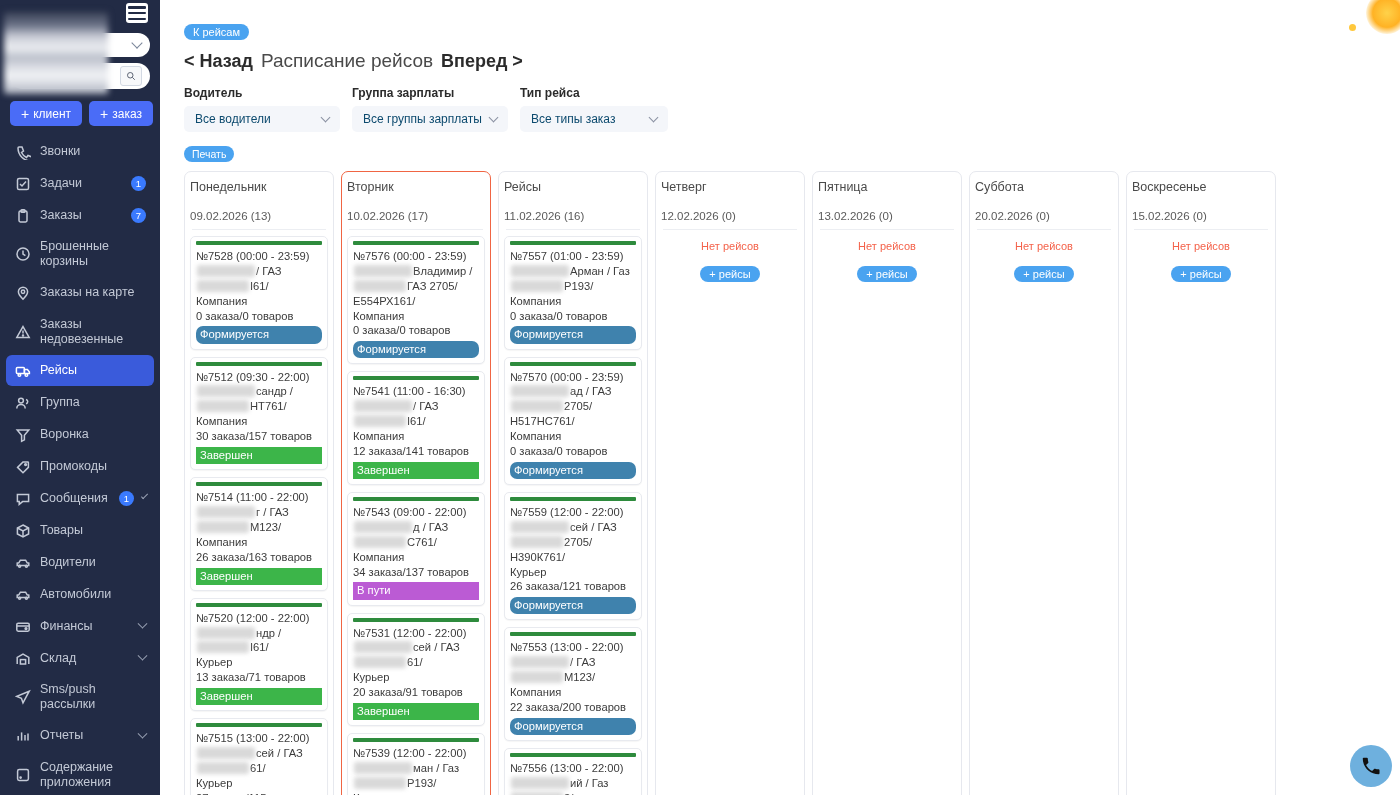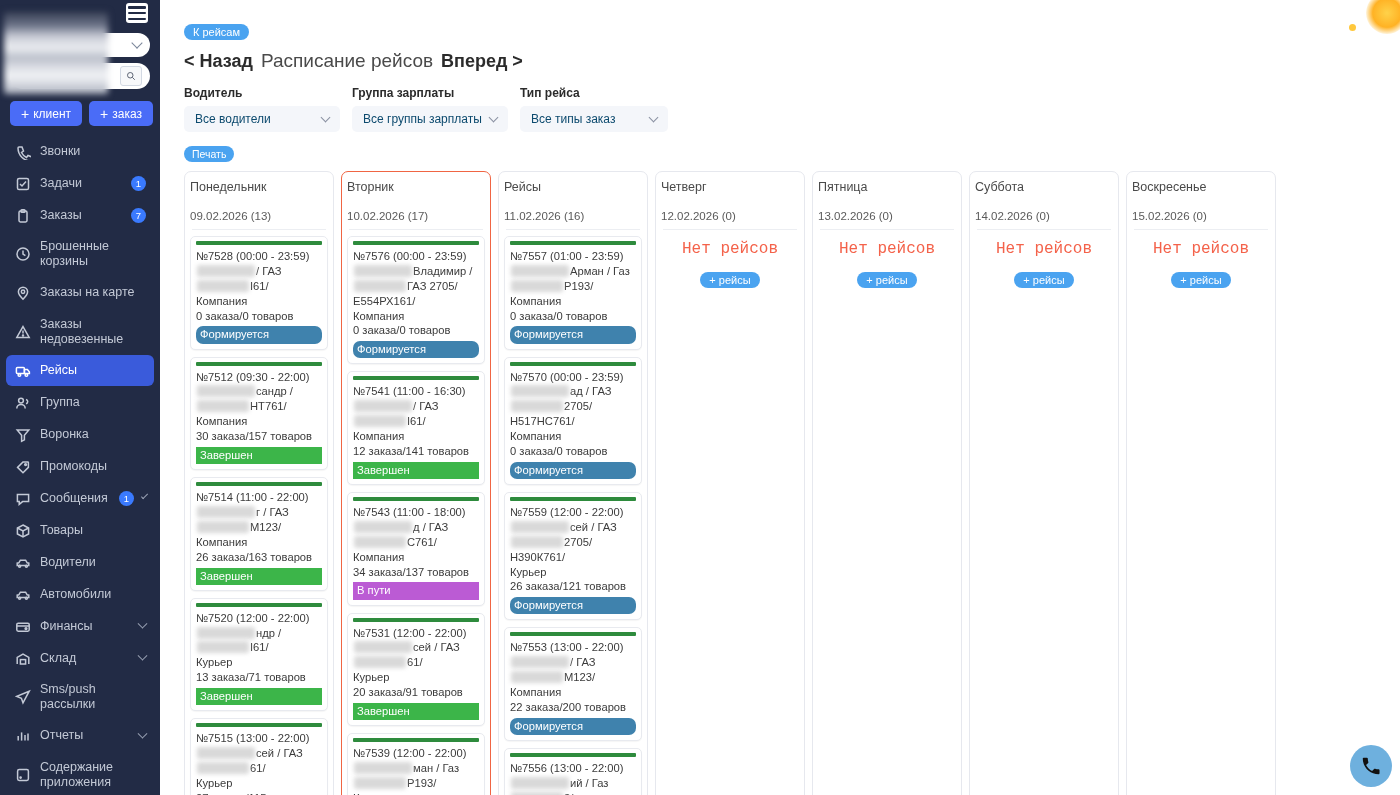--- a/index.html
+++ b/index.html
@@ -144,21 +144,21 @@
     padding: 8px 5px 5px 5px;
     overflow: hidden;
     position: relative;
   }
   .day-col.selected { border: 1.6px solid #f06543; }
   .day-head { text-align: left; padding-bottom: 7px; }
   .day-name { font-size: 12.5px; color: #4a4a4a; }
   .day-date { font-size: 11.5px; color: #5a5a5a; margin-top: 16px; }
   .day-sep { height: 1px; background: #eceef2; margin: 0 2px 6px 2px; }
 
-  .empty-msg { text-align: center; font-size: 16px; color: #f4624a; margin: 10px 0 12px; font-family: Liberation Mono, monospace; }
+  .empty-msg { text-align: center; font-size: 11px; color: #f4624a; margin: 10px 0 12px; }
   .empty-btn-wrap { text-align: center; }
 
   .trip-card {
     border: 1px solid #e8eaef; border-radius: 5px;
     background: #fff; margin-bottom: 7px;
     padding: 4px 5px 5px 5px;
     box-shadow: 0 1px 1px rgba(0,0,0,0.04);
   }
   .trip-bar { height: 4px; background: #2e8b3d; border-radius: 1px; margin-bottom: 4px; }
   .trip-line { font-size: 11.2px; color: #3b3b3b; line-height: 1.33; }
@@ -531,21 +531,21 @@
             <div class="trip-bar"></div>
             <div class="trip-line">№7541 (11:00 - 16:30)</div>
             <div class="trip-line"><span class="blurbox" style="width:58px"></span><span>/ ГАЗ</span></div>
             <div class="trip-line"><span class="blurbox" style="width:52px"></span><span>I61/</span></div>
             <div class="trip-line">Компания</div>
             <div class="trip-line">12 заказа/141 товаров</div>
             <span class="trip-status st-done">Завершен</span>
           </div>
           <div class="trip-card">
             <div class="trip-bar"></div>
-            <div class="trip-line">№7543 (11:00 - 18:00)</div>
+            <div class="trip-line">№7543 (09:00 - 22:00)</div>
             <div class="trip-line"><span class="blurbox" style="width:58px"></span><span>д / ГАЗ</span></div>
             <div class="trip-line"><span class="blurbox" style="width:52px"></span><span>С761/</span></div>
             <div class="trip-line">Компания</div>
             <div class="trip-line">34 заказа/137 товаров</div>
             <span class="trip-status st-way">В пути</span>
           </div>
           <div class="trip-card">
             <div class="trip-bar"></div>
             <div class="trip-line">№7531 (12:00 - 22:00)</div>
             <div class="trip-line"><span class="blurbox" style="width:58px"></span><span>сей / ГАЗ</span></div>
@@ -627,21 +627,21 @@
             <div class="day-name">Пятница</div>
             <div class="day-date">13.02.2026 (0)</div>
           </div>
           <div class="day-sep"></div>
           <div class="empty-msg">Нет рейсов</div>
           <div class="empty-btn-wrap"><span class="pill">+ рейсы</span></div>
         </div>
         <div class="day-col">
           <div class="day-head">
             <div class="day-name">Суббота</div>
-            <div class="day-date">14.02.2026 (0)</div>
+            <div class="day-date">20.02.2026 (0)</div>
           </div>
           <div class="day-sep"></div>
           <div class="empty-msg">Нет рейсов</div>
           <div class="empty-btn-wrap"><span class="pill">+ рейсы</span></div>
         </div>
         <div class="day-col">
           <div class="day-head">
             <div class="day-name">Воскресенье</div>
             <div class="day-date">15.02.2026 (0)</div>
           </div>

